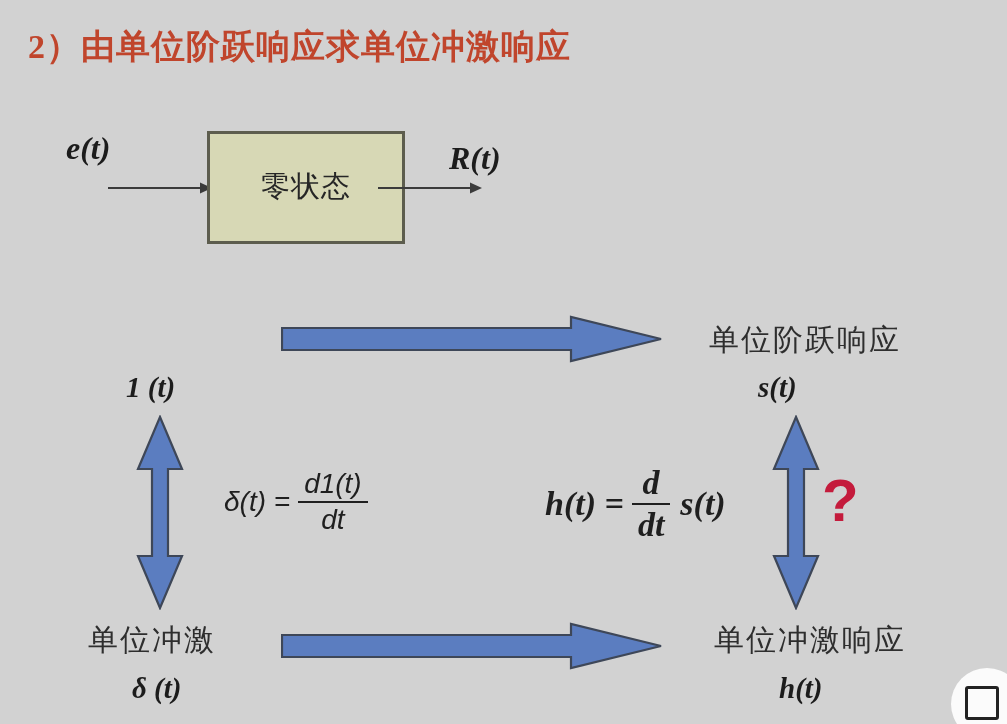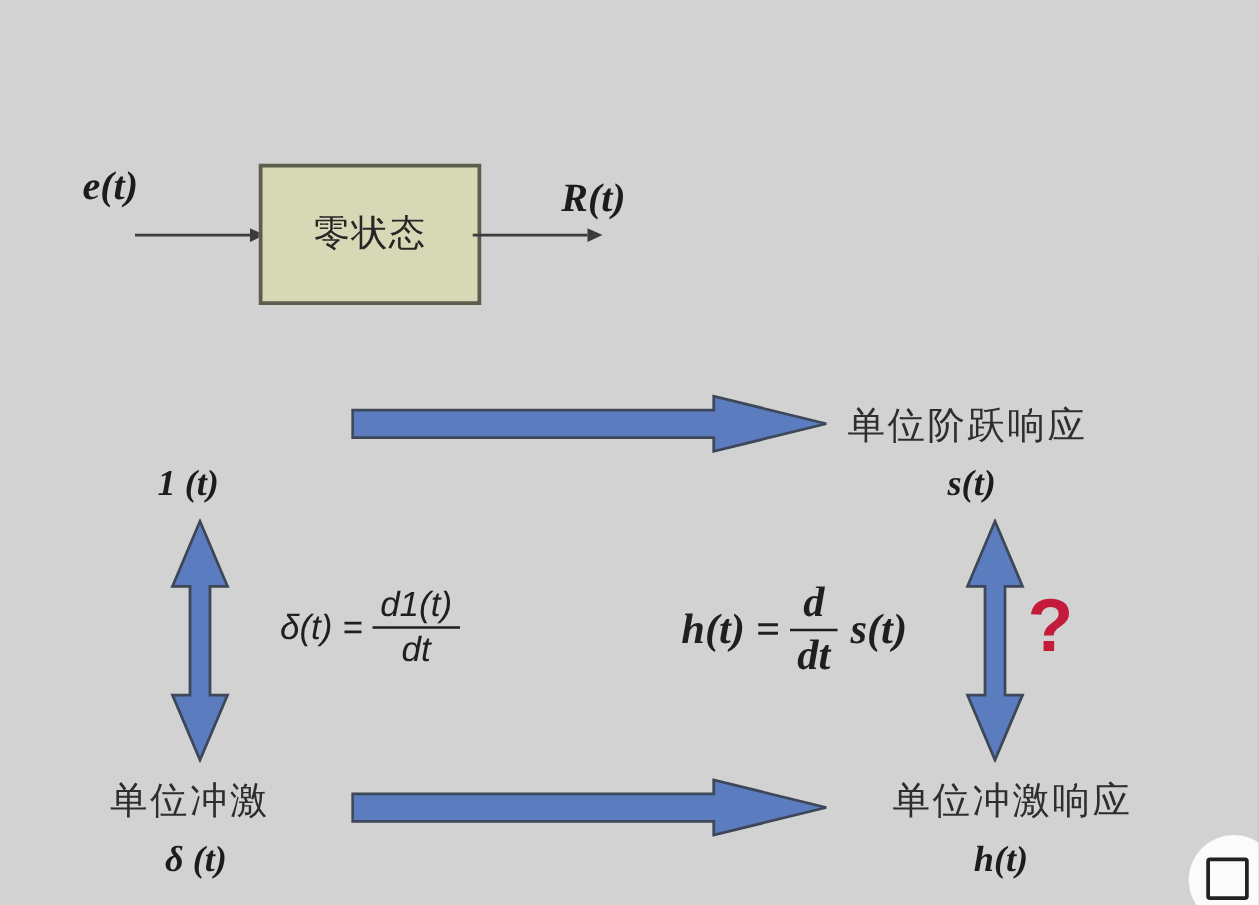--- a/index.html
+++ b/index.html
@@ -26,21 +26,21 @@
     color: #c0452c;
     letter-spacing: 1px;
     white-space: nowrap;
     font-family: "Liberation Serif", "DejaVu Serif", serif;
   }
   
   #sys-box {
     position: absolute;
     left: 207px;
     top: 131px;
-    width: 178px;
+    width: 198px;
     height: 113px;
     background: #d7d8b5;
     border: 3px solid #5d5d4e;
     box-sizing: border-box;
   }
   #sys-box-label {
     position: absolute;
     left: 0; right: 0;
     top: 50%;
     transform: translateY(-52%);
@@ -81,21 +81,21 @@
   .math-label {
     position: absolute;
     font-style: italic;
     font-weight: bold;
     font-size: 29px;
     color: #1c1c1c;
     white-space: nowrap;
   }
   #tl-cn { left: 88px;  top: 320px; }
   #tl-m  { left: 126px; top: 371px; }
-  #tr-cn { left: 678px; top: 320px; }
+  #tr-cn { left: 709px; top: 320px; }
   #tr-m  { left: 758px; top: 371px; }
   #bl-cn { left: 88px;  top: 620px; }
   #bl-m  { left: 132px; top: 672px; }
   #br-cn { left: 714px; top: 620px; }
   #br-m  { left: 779px; top: 672px; }
   
   .formula {
     position: absolute;
     font-style: italic;
     color: #1f1f1f;
@@ -161,20 +161,21 @@
     border-radius: 3px;
     box-sizing: border-box;
   }
   svg { display: block; }
 </style>
 </head>
 <body>
 
 <div id="slide">
 
+  <div id="title">2）由单位阶跃响应求单位冲激响应</div>
 
   <div id="e-label" class="blk-label">e(t)</div>
 
   <svg class="thin-arrow" style="left:108px; top:178px;" width="104" height="20">
     <line x1="0" y1="10" x2="92" y2="10" stroke="#3b3b3b" stroke-width="2.2"></line>
     <polygon points="92,4.5 104,10 92,15.5" fill="#3b3b3b"></polygon>
   </svg>
 
   <div id="sys-box">
     <div id="sys-box-label">零状态</div>

